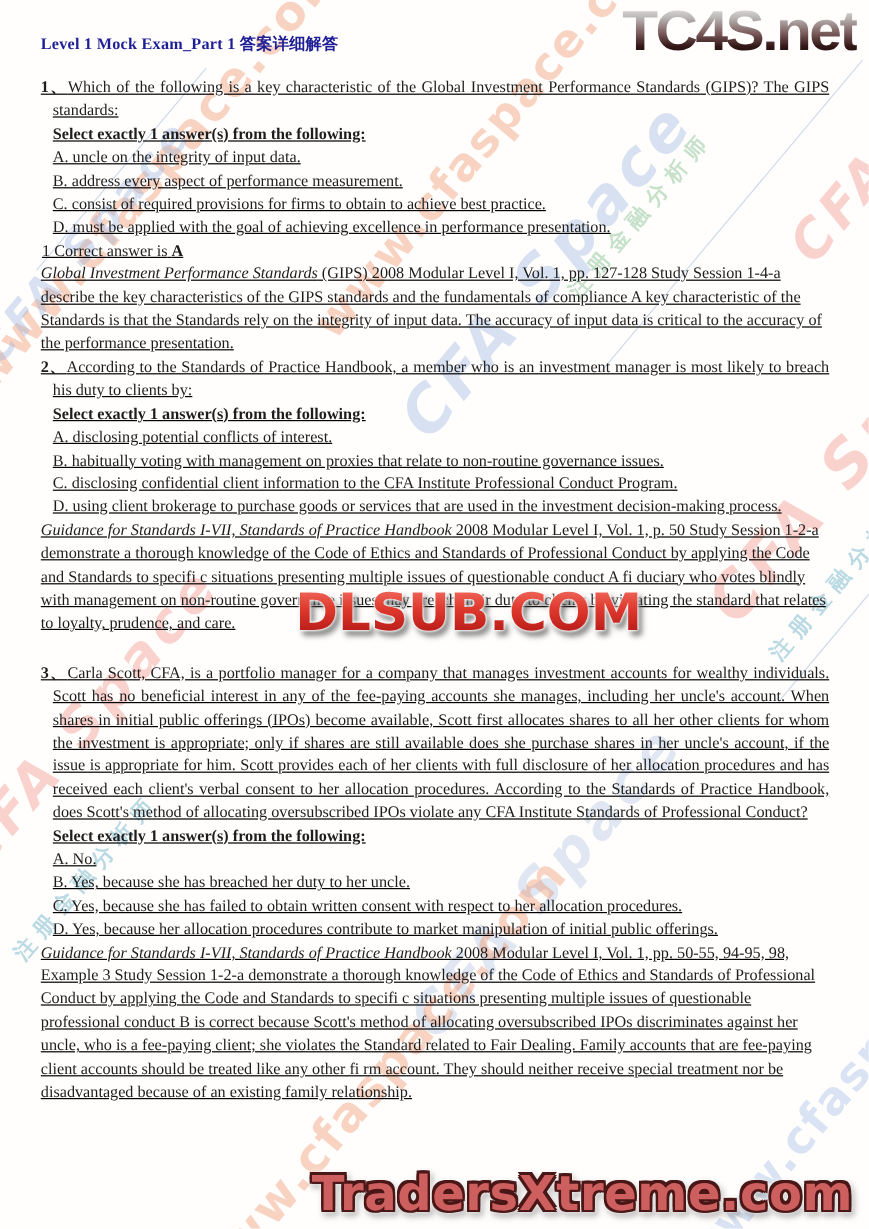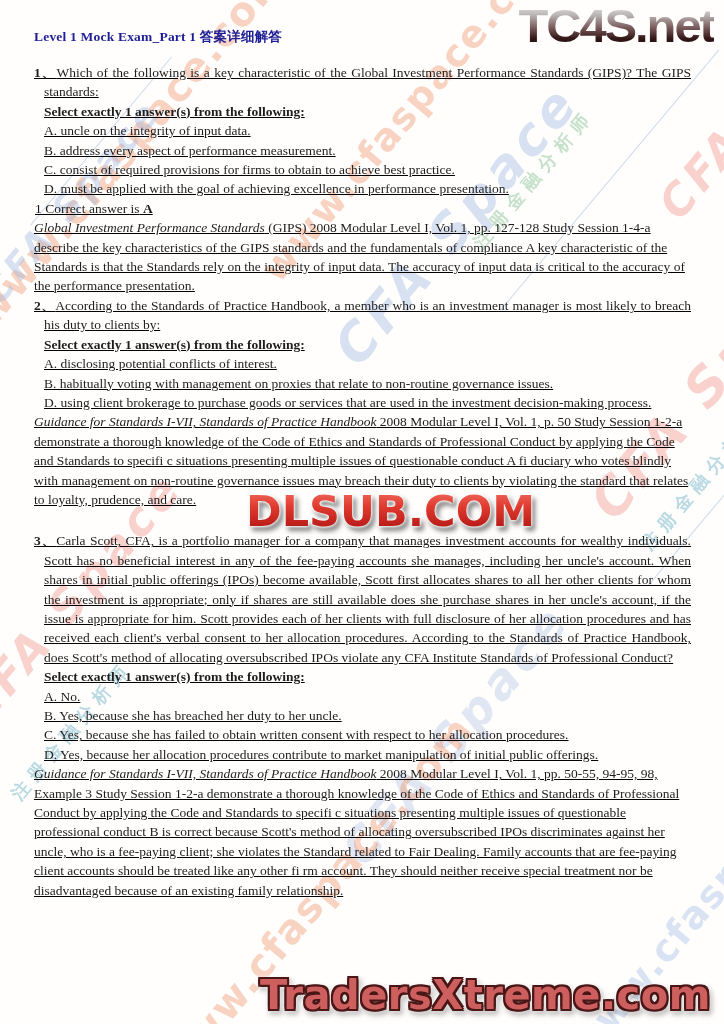--- a/index.html
+++ b/index.html
@@ -156,20 +156,21 @@
       <p class="opt">D. must be applied with the goal of achieving excellence in performance presentation.</p>
       <p class="ans"><span>1 Correct answer is</span> <b>A</b></p>
       <p class="expl"><i>Global Investment Performance Standards</i><span> (GIPS) 2008 Modular Level I, Vol. 1, pp. 127-128 Study Session 1-4-a describe the key characteristics of the GIPS standards and the fundamentals of compliance A key characteristic of the Standards is that the Standards rely on the integrity of input data. The accuracy of input data is critical to the accuracy of the performance presentation.</span></p>
     </section>
 
     <section class="question q2">
       <p class="stem"><b class="qnum">2、</b><span>According to the Standards of Practice Handbook, a member who is an investment manager is most likely to breach his duty to clients by:</span></p>
       <p class="select">Select exactly 1 answer(s) from the following:</p>
       <p class="opt">A. disclosing potential conflicts of interest.</p>
       <p class="opt">B. habitually voting with management on proxies that relate to non-routine governance issues.</p>
+      <p class="opt">C. disclosing confidential client information to the CFA Institute Professional Conduct Program.</p>
       <p class="opt">D. using client brokerage to purchase goods or services that are used in the investment decision-making process.</p>
       <p class="expl"><i>Guidance for Standards I-VII, Standards of Practice Handbook</i><span> 2008 Modular Level I, Vol. 1, p. 50 Study Session 1-2-a demonstrate a thorough knowledge of the Code of Ethics and Standards of Professional Conduct by applying the Code and Standards to specifi c situations presenting multiple issues of questionable conduct A fi duciary who votes blindly with management on non-routine governance issues may breach their duty to clients by violating the standard that relates to loyalty, prudence, and care.</span></p>
     </section>
 
     <section class="question q3">
       <p class="stem"><b class="qnum">3、</b><span>Carla Scott, CFA, is a portfolio manager for a company that manages investment accounts for wealthy individuals. Scott has no beneficial interest in any of the fee-paying accounts she manages, including her uncle's account. When shares in initial public offerings (IPOs) become available, Scott first allocates shares to all her other clients for whom the investment is appropriate; only if shares are still available does she purchase shares in her uncle's account, if the issue is appropriate for him. Scott provides each of her clients with full disclosure of her allocation procedures and has received each client's verbal consent to her allocation procedures. According to the Standards of Practice Handbook, does Scott's method of allocating oversubscribed IPOs violate any CFA Institute Standards of Professional Conduct?</span></p>
       <p class="select">Select exactly 1 answer(s) from the following:</p>
       <p class="opt">A. No.</p>
       <p class="opt">B. Yes, because she has breached her duty to her uncle.</p>
       <p class="opt">C. Yes, because she has failed to obtain written consent with respect to her allocation procedures.</p>

